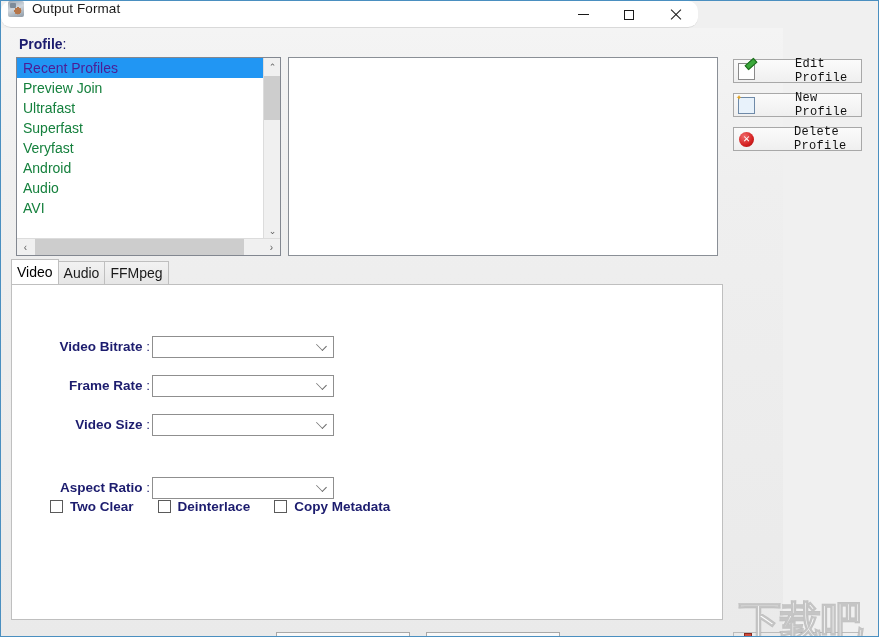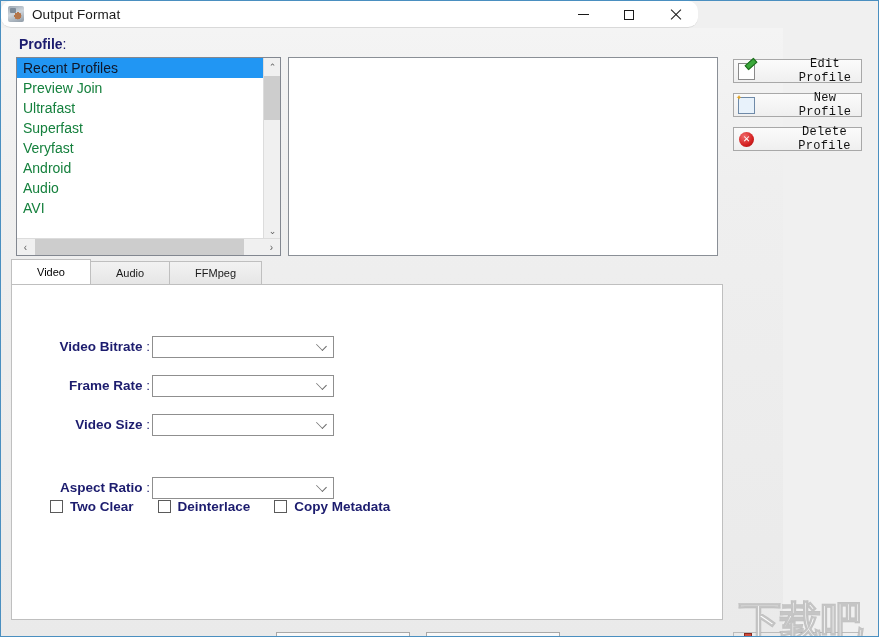--- a/index.html
+++ b/index.html
@@ -17,21 +17,21 @@
     border: 1px solid #4a8fc0;
     overflow: hidden;
   }
 
   
   #titlebar {
     position: absolute; left: 0; top: 0;
     width: 697px; height: 27px;
     background: #ffffff;
     border-bottom: 1px solid #d9d9d9;
-    display: flex; align-items: center; border-radius: 10px;
+    display: flex; align-items: flex-start; border-radius: 10px;
   }
   #app-icon {
     width: 16px; height: 16px;
     margin-left: 7px; margin-right: 8px;
     border-radius: 2px;
     background:
       radial-gradient(circle at 62% 62%, #b5764a 0 25%, transparent 26%),
       linear-gradient(160deg, #9aa6b2 0%, #cfd6dd 45%, #8e9aa6 100%);
     position: relative; flex: 0 0 auto;
   }
@@ -84,21 +84,21 @@
     position: absolute; left: 0; top: 0;
     width: 247px; height: 181px;
     overflow: hidden;
   }
   .list-item {
     height: 20px; line-height: 20px;
     padding-left: 6px;
     font-size: 14px; color: #15803d;
     white-space: nowrap;
   }
-  .list-item.selected { background: #2196f3; color: #0f172a; }
+  .list-item.selected { background: #2196f3; color: #4c1d95; }
 
   
   #vscroll {
     position: absolute; right: 0; top: 0;
     width: 17px; height: 181px;
     background: #f0f0f0;
     border-left: 1px solid #dcdcdc;
   }
   .vsb-arrow {
     width: 17px; height: 17px;
@@ -144,21 +144,21 @@
   
   .side-btn {
     position: absolute; left: 732px;
     width: 129px; height: 24px;
     background: linear-gradient(180deg,#fbfbfb 0%, #efefef 100%);
     border: 1px solid #a8a8a8;
     display: flex; align-items: center;
     font-family: "Liberation Mono", monospace;
     font-size: 12px; color: #111111;
   }
-  .side-btn .lbl { flex: 1; text-align: center; padding-right: 6px; letter-spacing: .3px; margin-left: 40px; }
+  .side-btn .lbl { flex: 1; text-align: left; padding-right: 6px; letter-spacing: .3px; margin-left: 40px; }
   .btn-ico { width: 17px; height: 17px; margin-left: 4px; position: relative; flex: 0 0 auto; }
 
   .ico-doc-pencil {
     background: #ffffff; border: 1px solid #8a8a8a;
   }
   .ico-doc-pencil::after {
     content: ""; position: absolute; right: -3px; top: -3px;
     width: 10px; height: 4px; background: #3aa83a;
     border: 1px solid #1f6b1f; transform: rotate(-42deg);
   }
@@ -179,22 +179,22 @@
   }
 
   
   #tab-strip {
     position: absolute; left: 10px; top: 232px;
     width: 712px; height: 24px;
     display: flex; align-items: flex-end;
   }
   .tab {
     height: 23px; line-height: 22px;
-    padding: 0 25px;
-    font-size: 11px; color: #1a1a1a;
+    padding: 0 5px;
+    font-size: 14px; color: #1a1a1a;
     border: 1px solid #bfbfbf; border-bottom: none;
     background: linear-gradient(180deg,#f2f2f2 0%, #e6e6e6 100%);
     margin-right: -1px;
   }
   .tab.active {
     background: #ffffff; height: 25px; line-height: 24px;
     border-color: #bfbfbf; color: #000000; position: relative; z-index: 2;
   }
   #tab-panel {
     position: absolute; left: 10px; top: 256px;

